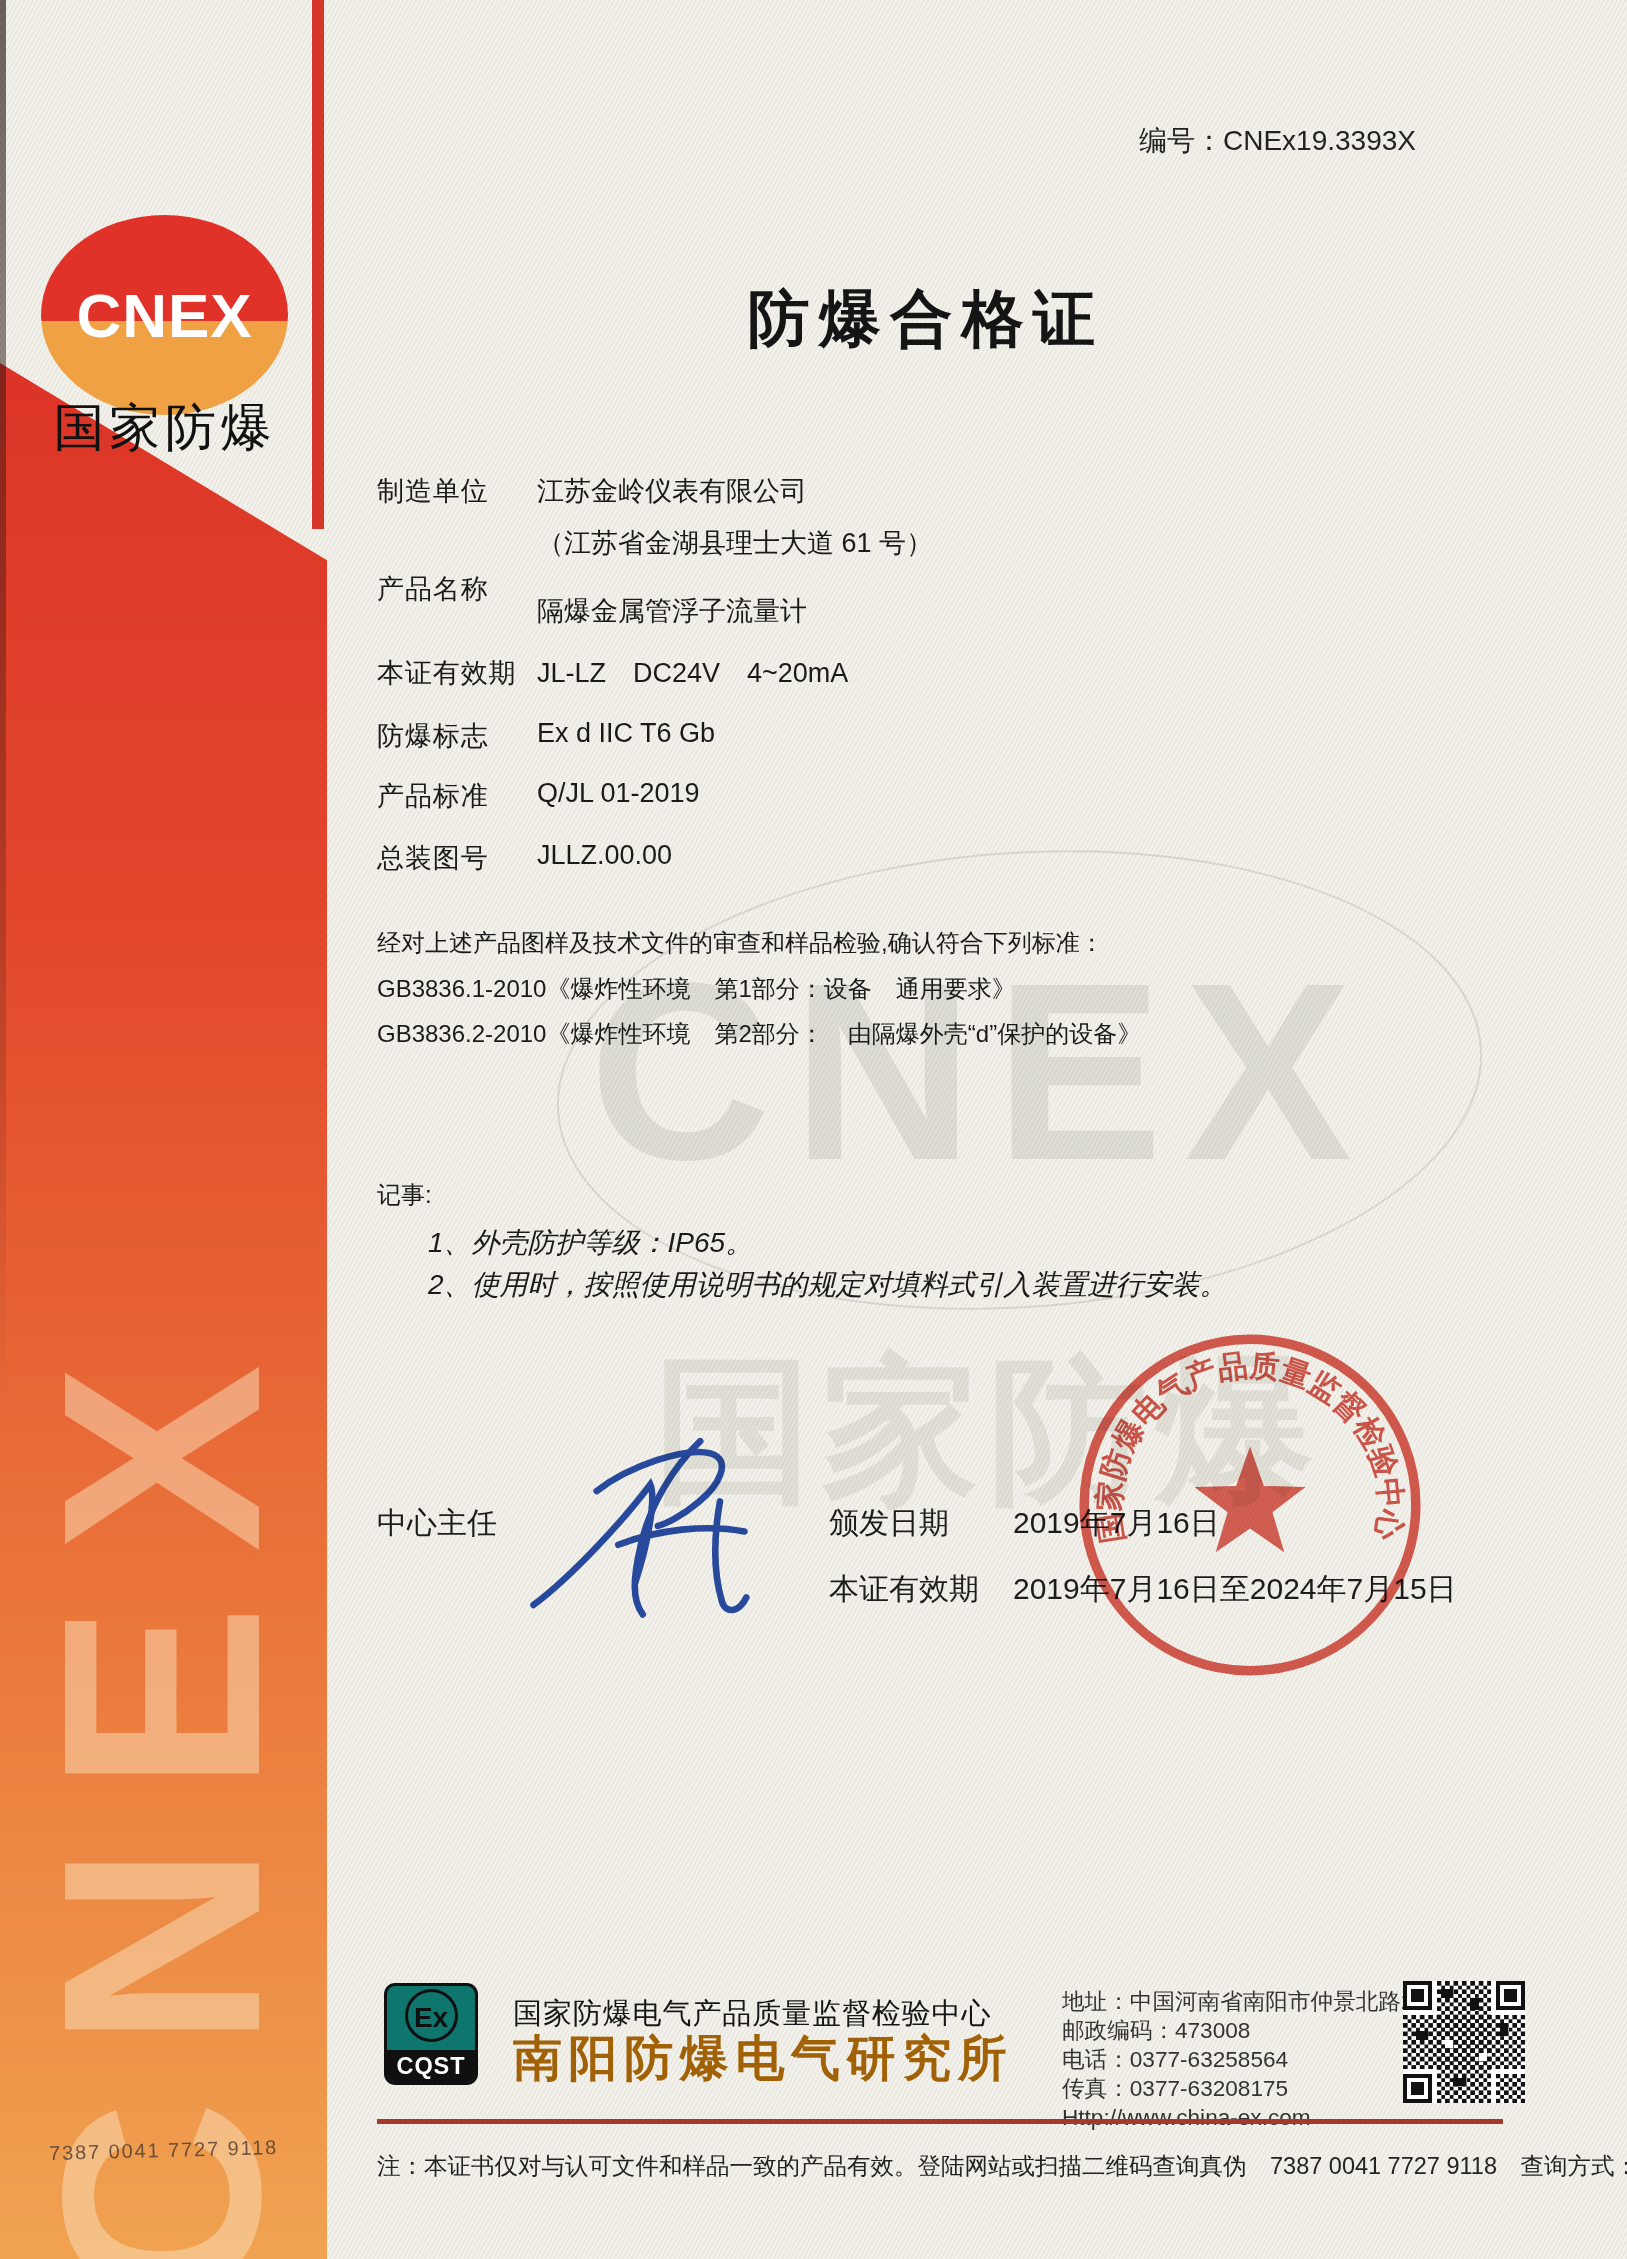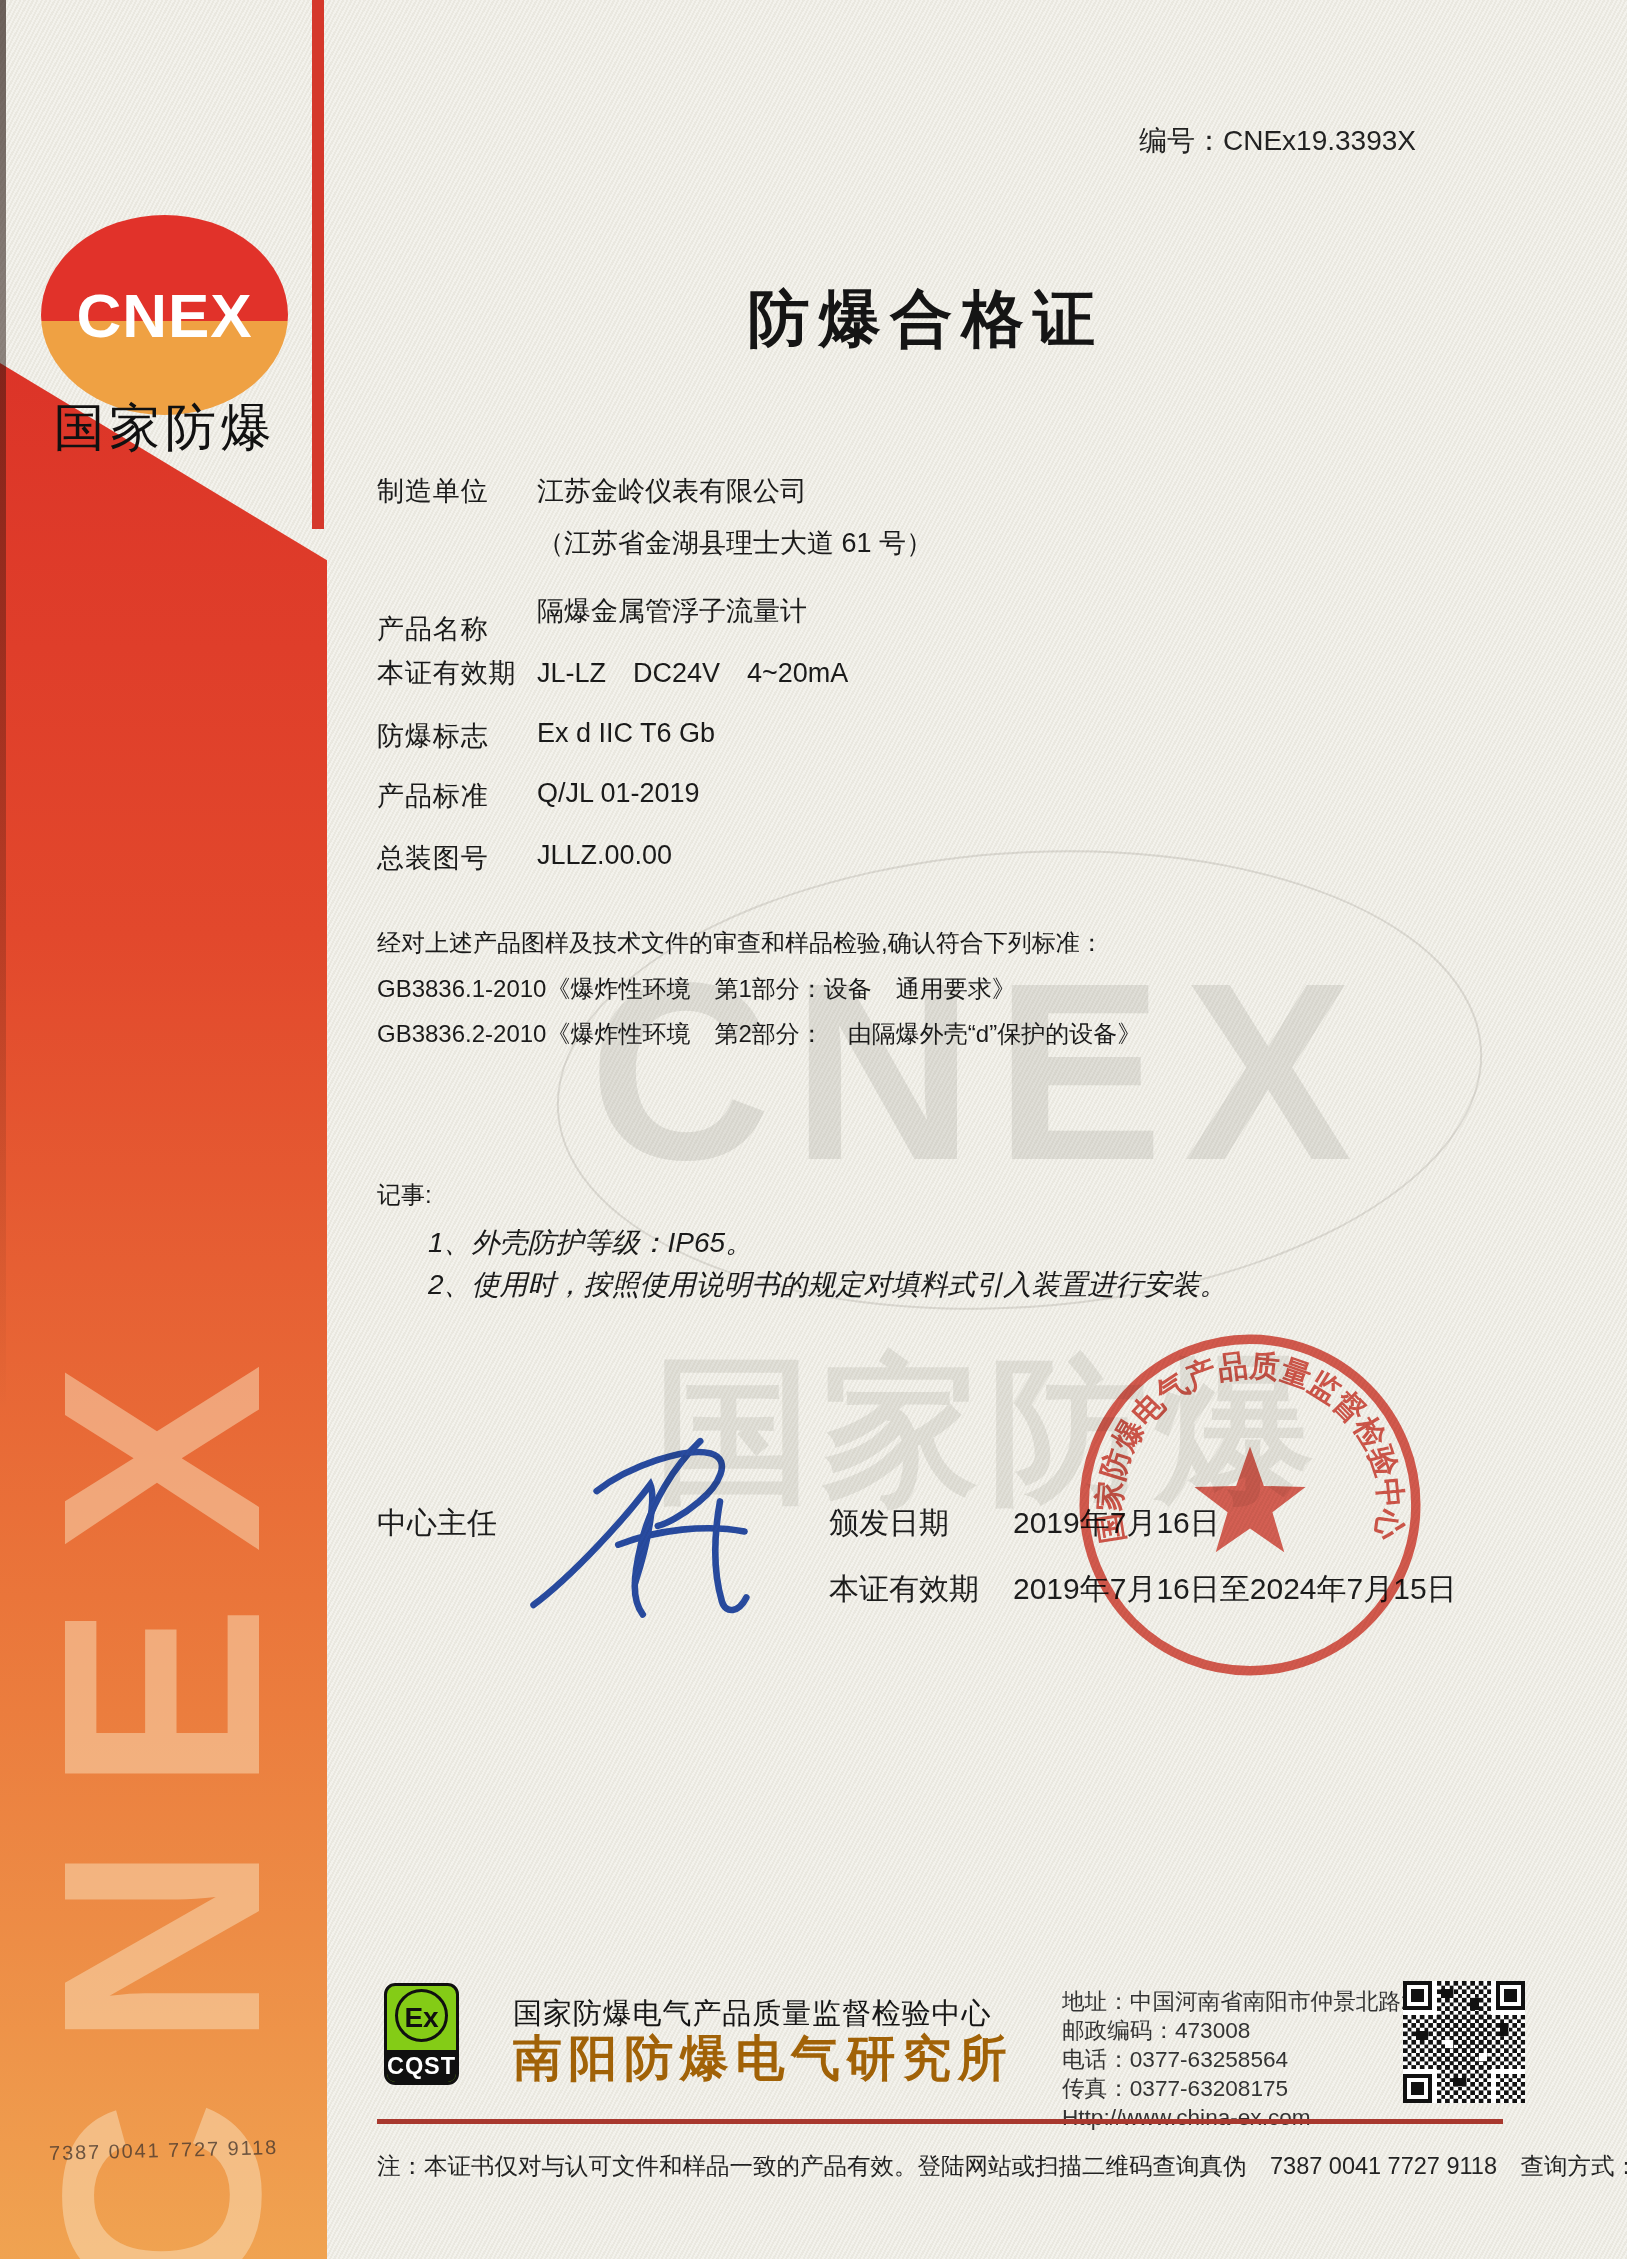--- a/index.html
+++ b/index.html
@@ -53,22 +53,22 @@
   .flabel{left:377px;font-size:27px;color:#1a1a1a;letter-spacing:0.9px;white-space:nowrap;}
   .fvalue{left:537px;font-size:27px;color:#1a1a1a;white-space:nowrap;}
   .body-line{left:377px;font-size:24px;color:#1a1a1a;white-space:nowrap;}
   .note-item{left:428px;font-size:28px;color:#1a1a1a;white-space:nowrap;font-style:italic;}
   .sig-label{left:377px;top:1503px;font-size:30px;}
   .date-label{left:829px;font-size:30px;white-space:nowrap;}
   .date-value{left:1013px;font-size:30px;white-space:nowrap;}
   .signature{left:507px;top:1411px;z-index:4;mix-blend-mode:multiply;}
   .stamp{left:1071px;top:1326px;z-index:5;mix-blend-mode:multiply;opacity:.93;}
   
-  .ex-logo{left:384px;top:1983px;width:75px;height:102px;border:3.8px solid #101010;
-    border-radius:11.3px;background:#84cc16;overflow:hidden;z-index:3;box-sizing:border-box;}
+  .ex-logo{left:384px;top:1983px;width:94px;height:102px;border:3.8px solid #101010;
+    border-radius:11.3px;background:#0f766e;overflow:hidden;z-index:3;box-sizing:border-box;}
   .ex-circle{width:53px;height:53px;border:3.8px solid #101010;border-radius:50%;
     margin:2.8px auto 0;text-align:center;line-height:51px;font-weight:bold;font-size:28px;
     box-sizing:border-box;color:#101010;}
   .ex-cqst{position:absolute;left:0;bottom:0;width:100%;height:32px;background:#101010;
     color:#fff;font-weight:bold;font-size:23.5px;text-align:center;line-height:32px;letter-spacing:0.9px;}
   .org1{left:513px;top:1994px;font-size:29px;letter-spacing:0.9px;color:#161616;white-space:nowrap;}
   .org2{left:513px;top:2026px;font-size:49px;font-weight:600;letter-spacing:6.6px;color:#a16207;white-space:nowrap;}
   .contact{left:1062px;top:1987px;font-size:22.6px;line-height:29px;color:#333;z-index:3;}
   .qr{left:1403px;top:1981px;width:122px;height:122px;z-index:3;}
   .red-rule{left:377px;top:2119px;width:1126px;height:4.7px;background:#a8382e;z-index:3;}
@@ -98,21 +98,21 @@
   </div>
   <div class="abs logo-sub">国家防爆</div>
 
   <div class="abs z3 cert-no">编号：CNEx19.3393X</div>
   <div class="abs z3 title">防爆合格证</div>
 
   <div class="abs z3 flabel" style="top:473px">制造单位</div>
   <div class="abs z3 fvalue" style="top:473px">江苏金岭仪表有限公司</div>
   <div class="abs z3 fvalue" style="top:525px">（江苏省金湖县理士大道 61 号）</div>
 
-  <div class="abs z3 flabel" style="top:611px">产品名称</div>
+  <div class="abs z3 flabel" style="top:571px">产品名称</div>
   <div class="abs z3 fvalue" style="top:593px">隔爆金属管浮子流量计</div>
 
   <div class="abs z3 flabel" style="top:655px">本证有效期</div>
   <div class="abs z3 fvalue" style="top:655px">JL-LZ　DC24V　4~20mA</div>
 
   <div class="abs z3 flabel" style="top:718px">防爆标志</div>
   <div class="abs z3 fvalue" style="top:718px">Ex d IIC T6 Gb</div>
 
   <div class="abs z3 flabel" style="top:778px">产品标准</div>
   <div class="abs z3 fvalue" style="top:778px">Q/JL 01-2019</div>

